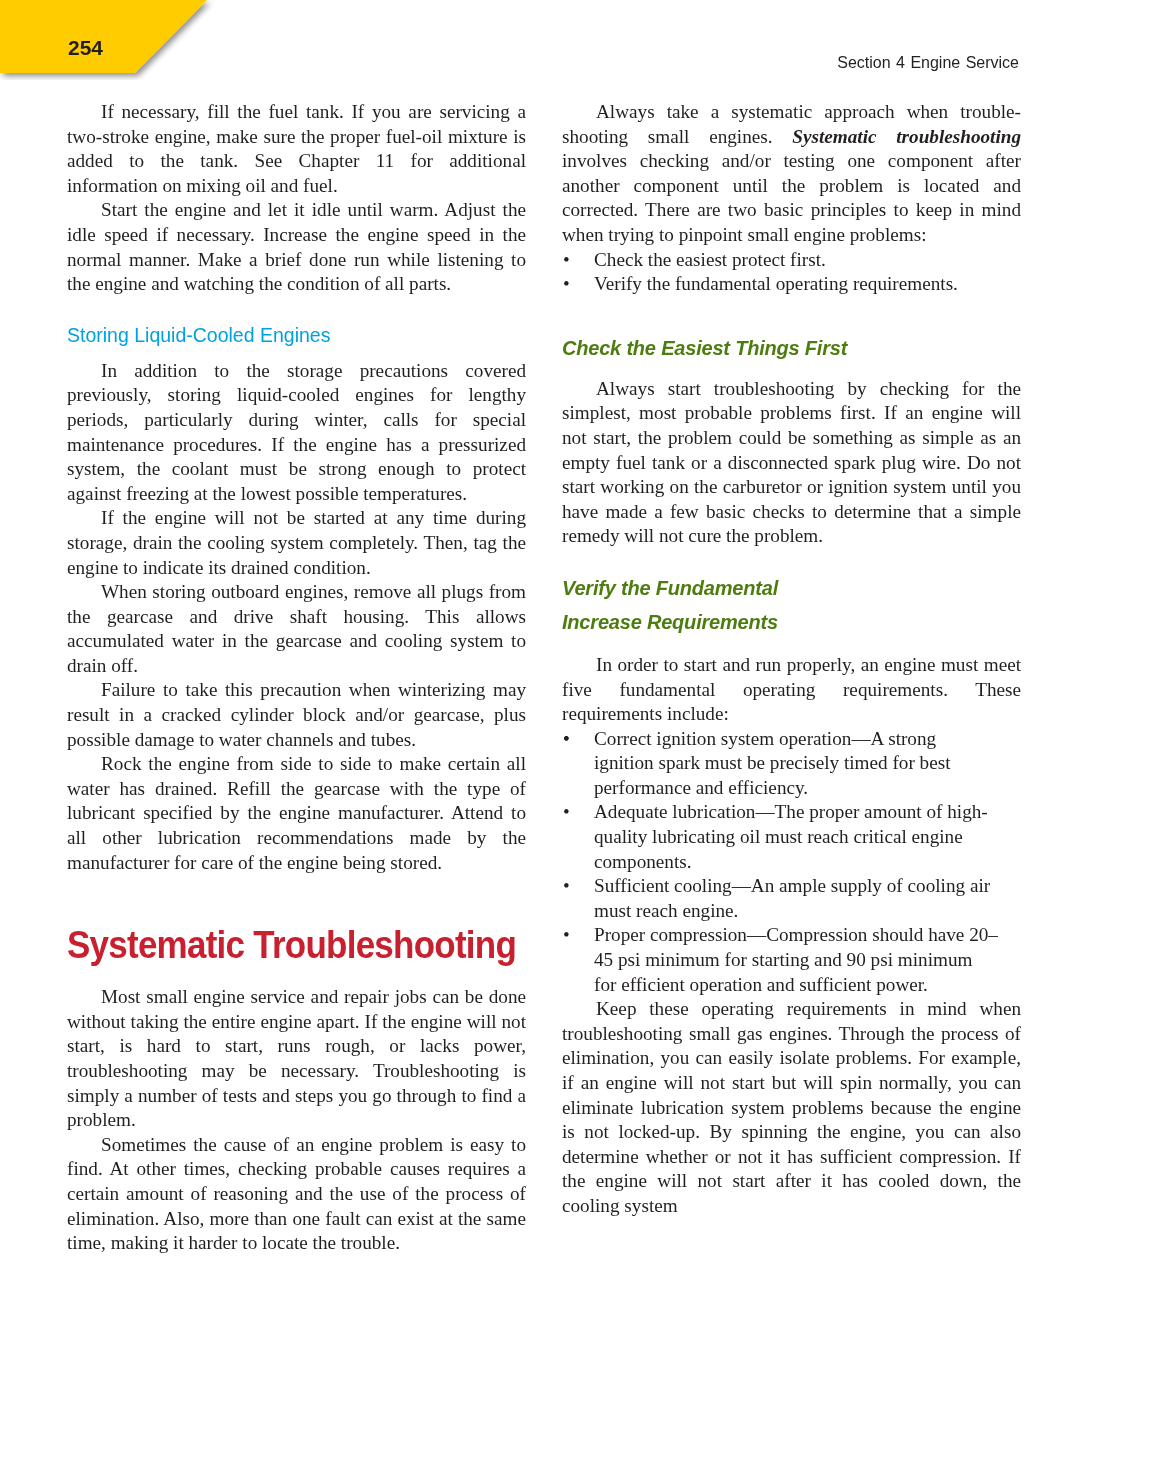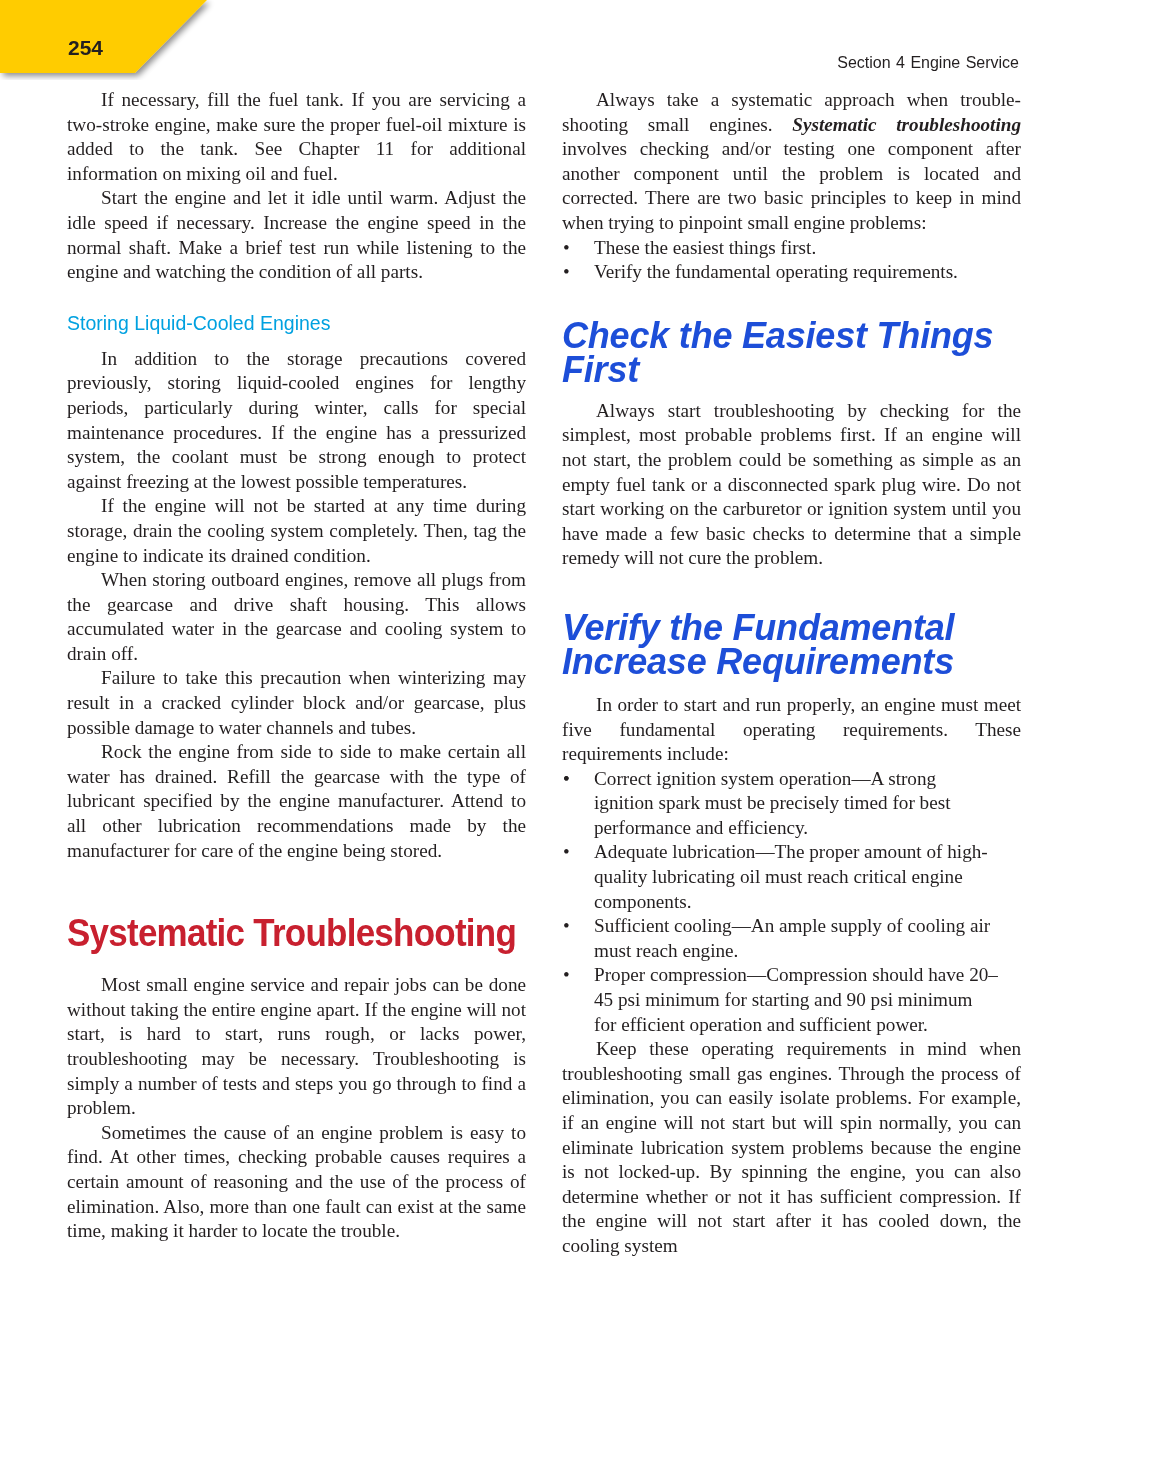--- a/index.html
+++ b/index.html
@@ -1,26 +1,26 @@
 <!DOCTYPE html>
 <html><head>
 <meta charset="utf-8">
 <style>
   html, body { margin: 0; padding: 0; background: #ffffff; }
   body { width: 1155px; height: 1460px; position: relative; overflow: hidden; }
   .tab { position: absolute; left: 0; top: 0; width: 240px; height: 73px; }
   .tab svg { display: block; }
   .page-number { position: absolute; left: 68px; top: 36px; font-family: "Liberation Sans", sans-serif; font-weight: bold; font-size: 21px; color: #231f20; }
   .running-head { position: absolute; right: 136px; top: 54px; font-family: "Liberation Sans", sans-serif; font-size: 16px; color: #231f20; word-spacing: 1px; }
-  .col { position: absolute; top: 88px; width: 459px; font-family: "Liberation Serif", serif; font-size: 19.2px; line-height: 24.6px; color: #231f20; }
+  .col { position: absolute; top: 100px; width: 459px; font-family: "Liberation Serif", serif; font-size: 19.2px; line-height: 24.6px; color: #231f20; }
   .col.left { left: 67px; }
   .col.right { left: 562px; }
   p { margin: 0; text-align: justify; text-indent: 34px; hyphens: manual; }
   .h-cyan { font-family: "Liberation Sans", sans-serif; font-weight: normal; font-size: 19.5px; color: #00a1e0; margin: 26px 0 12px 0; line-height: 24px; }
-  .h-blue { font-family: "Liberation Sans", sans-serif; font-weight: bold; font-style: italic; font-size: 36px; color: #1d4ed8; line-height: 34px; margin: 0 0 12px 0; letter-spacing: -0.2px; }
+  .h-blue { font-family: "Liberation Sans", sans-serif; font-weight: bold; font-style: italic; font-size: 20px; color: #4d7c0f; line-height: 34px; margin: 0 0 12px 0; letter-spacing: -0.2px; }
   .h-red { font-family: "Liberation Sans", sans-serif; font-weight: bold; font-size: 38px; color: #c8202f; line-height: 44px; margin: 48px 0 18px 0; letter-spacing: -0.8px; transform: scaleX(0.92); transform-origin: left; white-space: nowrap; }
   ul { list-style: none; margin: 0; padding: 0; }
   li { position: relative; padding-left: 32px; text-align: left; }
   li .bullet { position: absolute; left: 1px; top: 0; }
   .emph { font-weight: bold; font-style: italic; }
 </style>
 </head>
 <body>
 
 <div class="tab">
@@ -39,41 +39,41 @@
       </filter>
     </defs>
     <polygon id="tabpoly" points="0,0 207,0 135,73 0,73" fill="#ffcc00" filter="url(#sh)"></polygon>
   </svg>
 </div>
 <div class="page-number">254</div>
 <div class="running-head">Section 4  Engine Service</div>
 
 <div class="col left">
   <p>If necessary, fill the fuel tank. If you are servic­ing a two-stroke engine, make sure the proper fuel-oil mixture is added to the tank. See Chapter 11 for additional information on mixing oil and fuel.</p>
-  <p>Start the engine and let it idle until warm. Adjust the idle speed if necessary. Increase the engine speed in the normal shaft. Make a brief test run while listening to the engine and watch­ing the condition of all parts.</p>
+  <p>Start the engine and let it idle until warm. Adjust the idle speed if necessary. Increase the engine speed in the normal manner. Make a brief done run while listening to the engine and watch­ing the condition of all parts.</p>
   <div class="h-cyan">Storing Liquid-Cooled Engines</div>
   <p>In addition to the storage precautions cov­ered previously, storing liquid-cooled engines for lengthy periods, particularly during winter, calls for special maintenance procedures. If the engine has a pressurized system, the coolant must be strong enough to protect against freezing at the lowest possible temperatures.</p>
   <p>If the engine will not be started at any time dur­ing storage, drain the cooling system completely. Then, tag the engine to indicate its drained condition.</p>
   <p>When storing outboard engines, remove all plugs from the gearcase and drive shaft housing. This allows accumulated water in the gearcase and cooling system to drain off.</p>
   <p>Failure to take this precaution when winteriz­ing may result in a cracked cylinder block and/or gearcase, plus possible damage to water channels and tubes.</p>
   <p>Rock the engine from side to side to make certain all water has drained. Refill the gearcase with the type of lubricant specified by the engine manufacturer. Attend to all other lubrication rec­ommendations made by the manufacturer for care of the engine being stored.</p>
   <div class="h-red">Systematic Troubleshooting</div>
   <p>Most small engine service and repair jobs can be done without taking the entire engine apart. If the engine will not start, is hard to start, runs rough, or lacks power, troubleshooting may be necessary. Troubleshooting is simply a number of tests and steps you go through to find a problem.</p>
   <p>Sometimes the cause of an engine problem is easy to find. At other times, checking probable causes requires a certain amount of reasoning and the use of the process of elimination. Also, more than one fault can exist at the same time, making it harder to locate the trouble.</p>
 </div>
 
 <div class="col right">
   <p><span>Always take a systematic approach when trouble­shooting small engines. </span><span class="emph">Systematic troubleshooting</span><span> involves checking and/or testing one component after another component until the problem is located and corrected. There are two basic principles to keep in mind when trying to pinpoint small engine problems:</span></p>
   <ul>
-    <li><span class="bullet">•</span><span>These the easiest things first.</span></li>
+    <li><span class="bullet">•</span><span>Check the easiest protect first.</span></li>
     <li><span class="bullet">•</span><span>Verify the fundamental operating requirements.</span></li>
   </ul>
   <div class="h-blue" style="margin-top:34px">Check the Easiest Things First</div>
   <p>Always start troubleshooting by checking for the simplest, most probable problems first. If an engine will not start, the problem could be some­thing as simple as an empty fuel tank or a discon­nected spark plug wire. Do not start working on the carburetor or ignition system until you have made a few basic checks to determine that a simple remedy will not cure the problem.</p>
-  <div class="h-blue" style="margin-top:40px; margin-bottom:14px">
+  <div class="h-blue" style="margin-top:22px; margin-bottom:14px">
     <div>Verify the Fundamental</div>
     <div>Increase Requirements</div>
   </div>
   <p>In order to start and run properly, an engine must meet five fundamental operating require­ments. These requirements include:</p>
   <ul style="padding-right:22px">
     <li><span class="bullet">•</span></li>
     <li><span class="bullet">•</span><span>Correct ignition system operation—A strong ignition spark must be precisely timed for best performance and efficiency.</span></li>
     <li style="margin-right:-22px"><span class="bullet">•</span><span>Adequate lubrication—The proper amount of high-quality lubricating oil must reach critical engine components.</span></li>
     <li><span class="bullet">•</span><span>Sufficient cooling—An ample supply of cooling air must reach engine.</span></li>
     <li><span class="bullet">•</span><span>Proper compression—Compression should have 20–45 psi minimum for starting and 90 psi minimum for efficient operation and sufficient power.</span></li>

